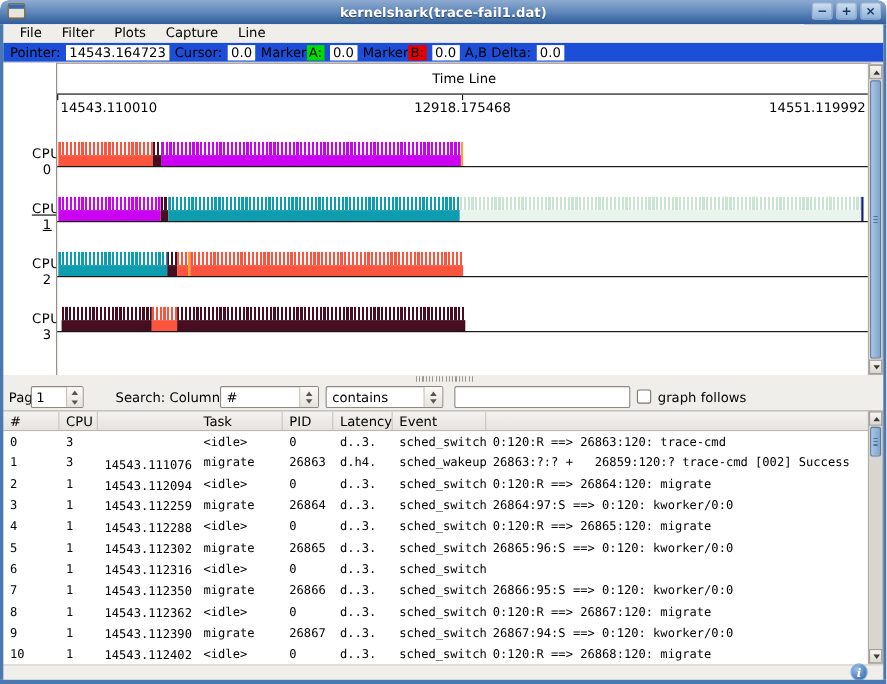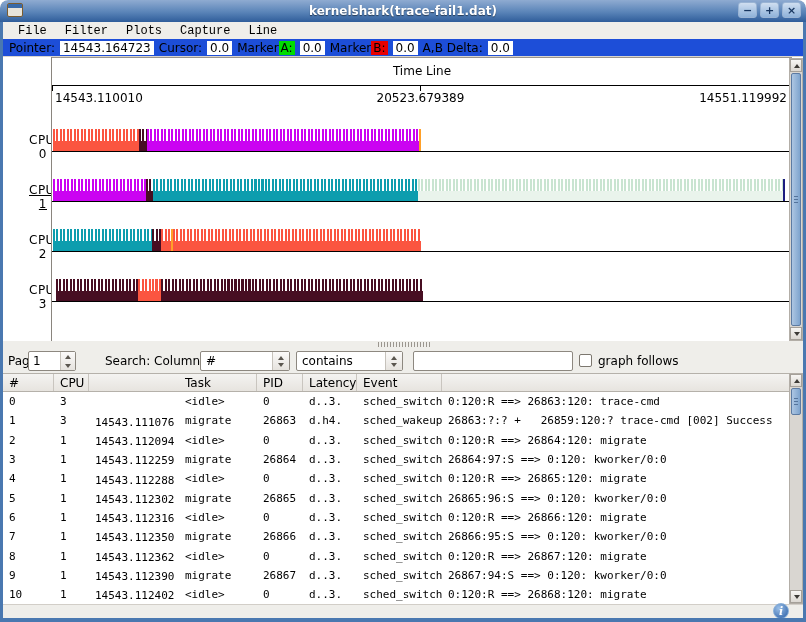--- a/index.html
+++ b/index.html
@@ -19,21 +19,21 @@
   .win-btns { position:absolute; right:5px; top:2px; display:flex; gap:3px; }
   .win-btn { width:19px; height:16px; border-radius:3px; border:1px solid #9ab4d4;
     background:linear-gradient(#cfdef0,#8fb2d9); color:#16355f; font-size:11px; font-weight:bold;
     display:flex; align-items:center; justify-content:center; line-height:1; }
   .frame-l { position:absolute; left:0; top:22px; width:3px; height:596px; background:#4a78b0; }
   .frame-r { position:absolute; right:0; top:22px; width:3px; height:596px; background:#4a78b0; }
   .frame-b { position:absolute; left:0; bottom:0; width:806px; height:4px; background:#4a78b0; }
 
   
   .menubar { position:absolute; left:3px; top:22px; width:728px; height:17px; background:#efeeea;
-    display:flex; align-items:flex-end; padding-left:6px;font-family:Liberation Mono, monospace; }
+    display:flex; align-items:flex-start; padding-left:6px; }
   .menu-item { padding:1px 9px; }
   .pointerbar { position:absolute; left:3px; top:39px; width:800px; height:18px; background:#1d4ed8;
     border-bottom:1px solid #d8d4ce; display:flex; align-items:center; padding-left:6px; gap:5px; white-space:pre; }
   .chip { background:#fff; padding:0 3px; }
   .chip-a { padding:0 2px; }
   .chip-b { padding:0 2px; }
 
   
   .graph-panel { position:absolute; left:3px; top:57px; width:800px; height:284px; background:#fff; }
   .gutter-sep { position:absolute; left:48px; top:0; width:2px; height:284px; background:#8a857e; }
@@ -161,21 +161,21 @@
         <div class="cpu-label" style="top: 176px;">CPU 2</div>
         <div class="cpu-label" style="top: 226px;">CPU 3</div>
       </div>
     <div class="gutter-sep"></div>
     <div class="plot" id="plot">
       <div class="plot-title">Time Line</div>
       <div class="axis"></div>
       <div class="axis-tick" style="left:0;"></div>
       <div class="axis-tick" style="left:368px;"></div>
       <div class="ts ts-start">14543.110010</div>
-      <div class="ts ts-center">20523.679389</div>
+      <div class="ts ts-center">12918.175468</div>
       <div class="ts ts-end">14551.119992</div>
     <div class="cpu-row" style="top: 71px;">
           <div class="seg" style="left: 1px; width: 86px;">
             <div class="ticks" style="background: repeating-linear-gradient(90deg, rgb(251, 85, 64) 0px, rgb(251, 85, 64) 2px, transparent 2px, transparent 3.5px);"></div>
             <div class="solid" style="background: rgb(251, 85, 64);"></div>
           </div>
           <div class="seg" style="left: 87px; width: 8px;">
             <div class="ticks" style="background: repeating-linear-gradient(90deg, rgb(71, 14, 34) 0px, rgb(71, 14, 34) 2px, transparent 2px, transparent 3.5px);"></div>
             <div class="solid" style="background: rgb(71, 14, 34);"></div>
           </div>
@@ -361,21 +361,20 @@
         <div class="tcell c7">26865:96:S ==&gt; 0:120: kworker/0:0</div>
       </div>
       <div class="trow">
         <div class="tcell c0">6</div>
         <div class="tcell c1">1</div>
         <div class="tcell c2">14543.112350</div>
         <div class="tcell c3">&lt;idle&gt;</div>
         <div class="tcell c4">0</div>
         <div class="tcell c5">d..3.</div>
         <div class="tcell c6">sched_switch</div>
-        <div class="tcell c7">0:120:R ==&gt; 26866:120: migrate</div>
       </div>
       <div class="trow">
         <div class="tcell c0">7</div>
         <div class="tcell c1">1</div>
         <div class="tcell c2">14543.112362</div>
         <div class="tcell c3">migrate</div>
         <div class="tcell c4">26866</div>
         <div class="tcell c5">d..3.</div>
         <div class="tcell c6">sched_switch</div>
         <div class="tcell c7">26866:95:S ==&gt; 0:120: kworker/0:0</div>

